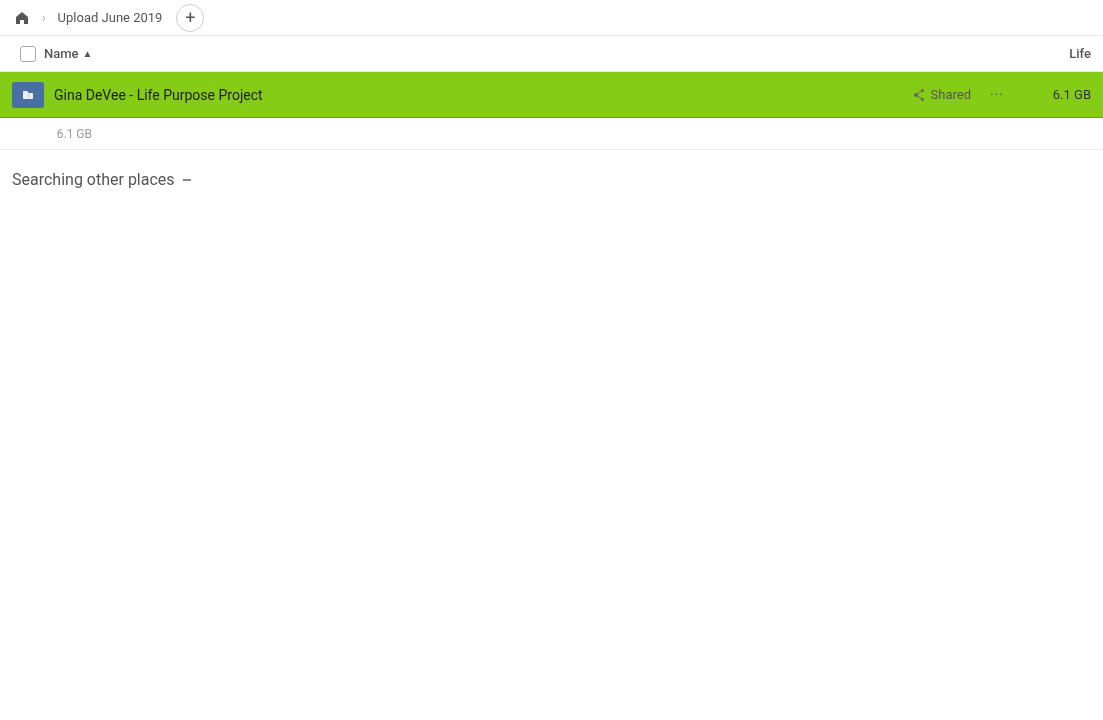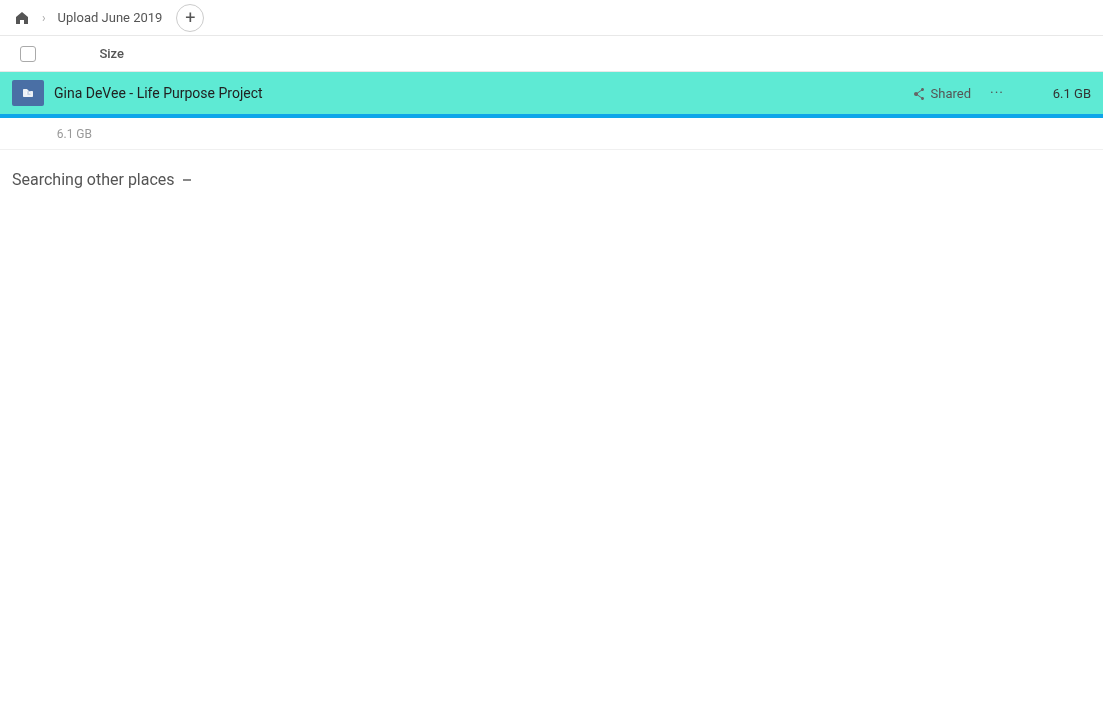--- a/index.html
+++ b/index.html
@@ -113,23 +113,23 @@
       color: #555;
       font-weight: 500;
     }
 
     
     .file-row {
       display: flex;
       align-items: center;
       height: 46px;
       padding: 0 12px;
-      border-bottom: 4px solid #0ea5e9;
-      cursor: pointer;
-      background: #5eead4;
+      border-bottom: 1px solid #0ea5e9;
+      cursor: pointer;
+      background: #84cc16;
     }
 
     .file-icon-col {
       width: 32px;
       display: flex;
       align-items: center;
       justify-content: center;
     }
 
     
@@ -246,21 +246,25 @@
   </div>
   <span class="breadcrumb-separator">›</span>
   <span class="breadcrumb-label">Upload June 2019</span>
   <div class="add-btn">+</div>
 </div>
 
 <div class="column-headers">
   <div class="checkbox-col">
     <div class="checkbox-box"></div>
   </div>
-  <div class="size-col-header">Size</div>
+  <div class="name-col-header">
+    <span>Name</span>
+    <span class="sort-arrow">▲</span>
+  </div>
+  <div class="size-col-header">Life</div>
 </div>
 
 <div class="file-row">
   <div class="file-icon-col">
     <div class="folder-icon-link">
       <svg viewBox="0 0 14 14" fill="white">
         <path d="M5 3H3C2.4 3 2 3.4 2 4V10C2 10.6 2.4 11 3 11H11C11.6 11 12 10.6 12 10V6C12 5.4 11.6 5 11 5H8L6.5 3.5C6.3 3.2 6 3 5.7 3H5Z" fill="white" opacity="0.9"></path>
         <circle cx="8" cy="7" r="1.8" fill="#4a6fa5"></circle>
         <path d="M7.5 5.5L9.5 7L7.5 8.5" stroke="white" stroke-width="1.2" fill="none"></path>
         <path d="M9.5 7H5" stroke="white" stroke-width="1.2"></path>

